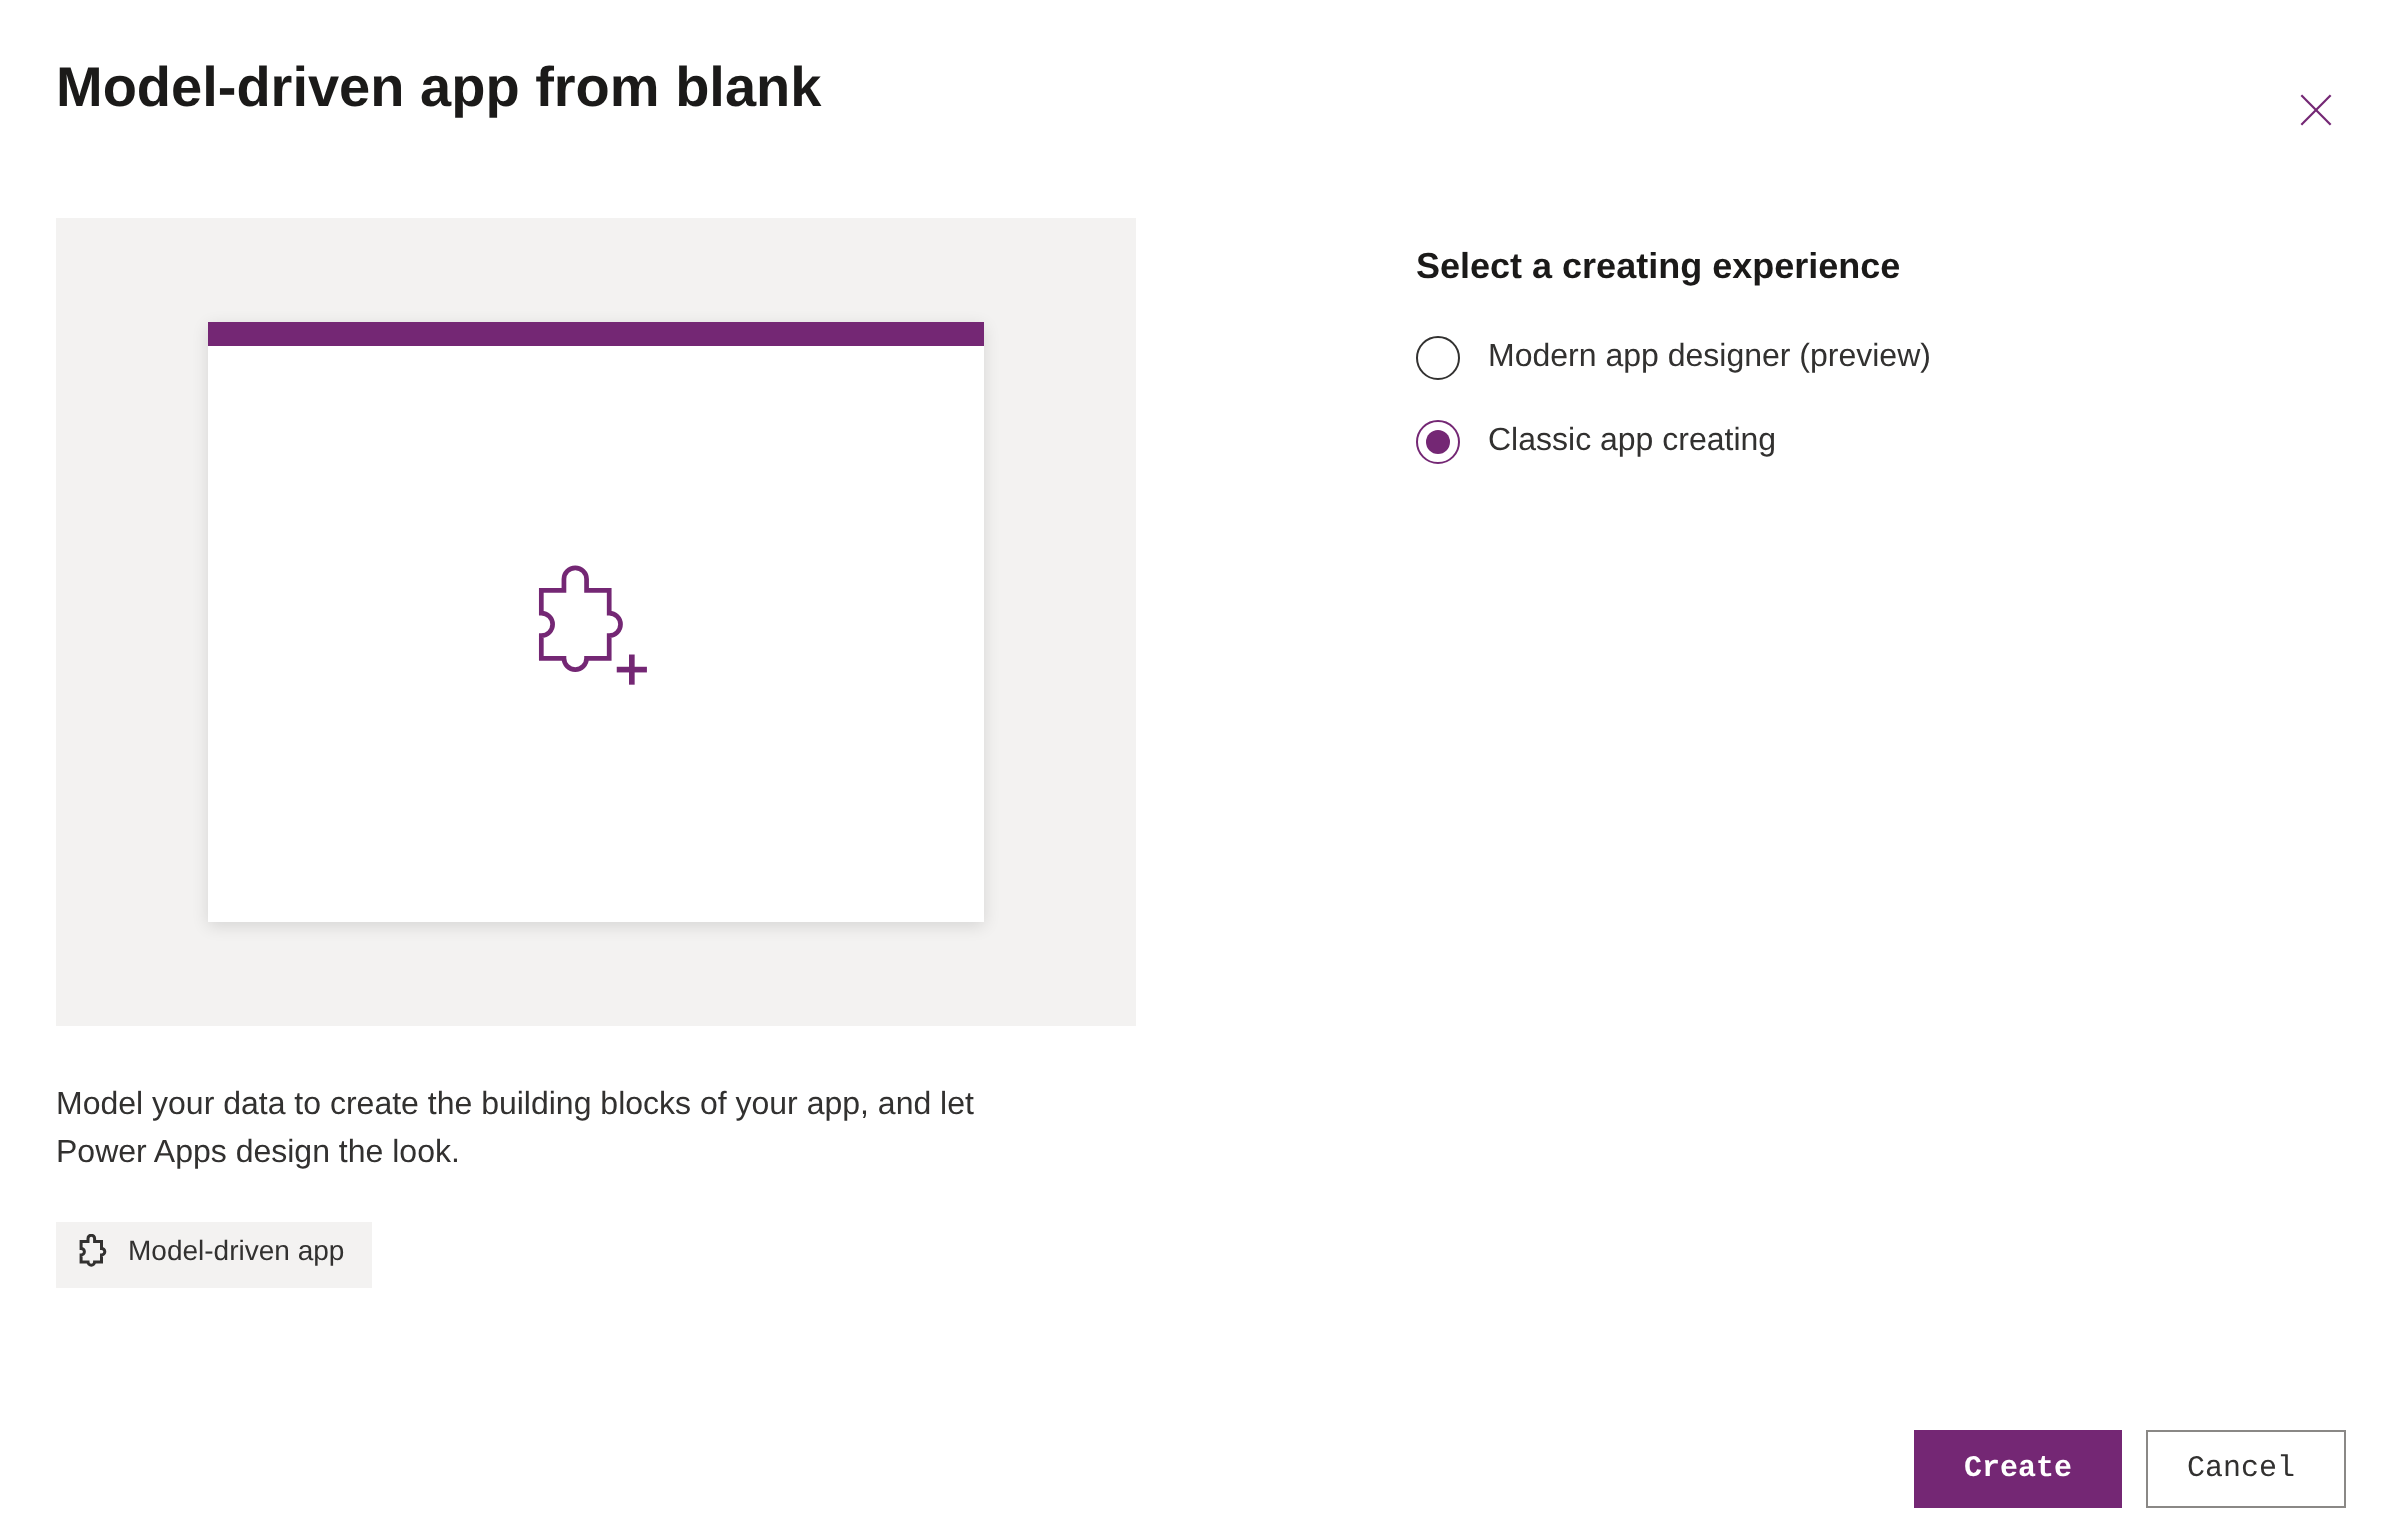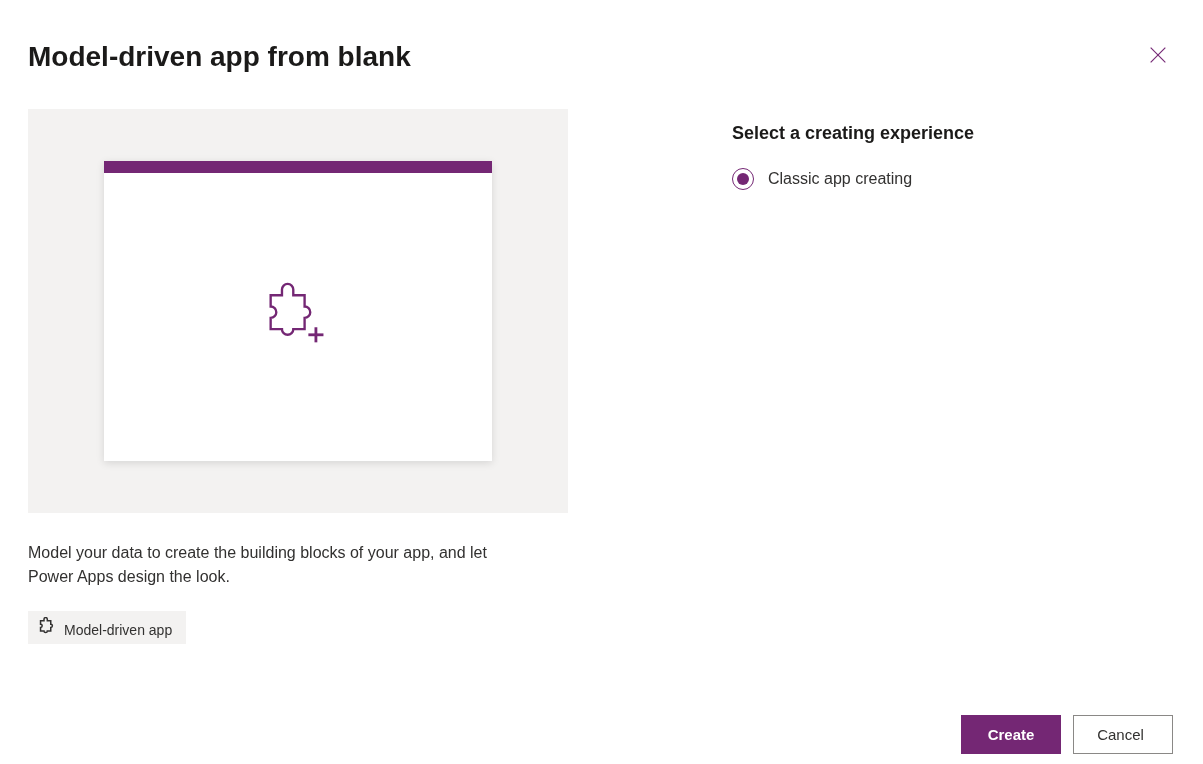--- a/index.html
+++ b/index.html
@@ -11,21 +11,21 @@
       font-family: "Segoe UI", -apple-system, BlinkMacSystemFont, sans-serif;
       background: #ffffff;
       width: 1203px;
       height: 764px;
       position: relative;
       color: #323130;
     }
     .header {
       display: flex;
       justify-content: space-between;
-      align-items: flex-end;
+      align-items: flex-start;
       padding: 28px 30px 0 28px;
     }
     .title {
       font-size: 28px;
       font-weight: 600;
       color: #1b1a19;
     }
     .close-btn {
       background: none;
       border: none;
@@ -83,39 +83,38 @@
     }
     .description {
       font-size: 16px;
       color: #323130;
       line-height: 1.5;
       margin-top: 28px;
       max-width: 480px;
     }
     .tag {
       display: inline-flex;
-      align-items: flex-end;
+      align-items: flex-start;
       gap: 8px;
       background: #f3f2f1;
       padding: 6px 14px 6px 10px;
       margin-top: 22px;
       font-size: 14px;
       color: #323130;
     }
     .tag svg {
       width: 18px;
       height: 18px;
       stroke: #323130;
       fill: none;
       stroke-width: 2;
     }
     .right-column {
       flex: 1;
       padding-top: 14px;
-      margin-left: 24px;
     }
     .section-title {
       font-size: 18px;
       font-weight: 600;
       color: #1b1a19;
       margin-bottom: 24px;
     }
     .radio-group {
       display: flex;
       flex-direction: column;
@@ -151,21 +150,21 @@
       color: #323130;
     }
     .footer {
       position: absolute;
       bottom: 10px;
       right: 30px;
       display: flex;
       gap: 12px;
     }
     .btn {
-      font-family: Liberation Sans, sans-serif;
+      font-family: Liberation Mono, monospace;
       font-size: 15px;
       padding: 10px 24px;
       border: 1px solid transparent;
       cursor: pointer;
       min-width: 100px;
       margin-top: 32px;
     }
     .btn-primary {
       background: #742774;
       color: #ffffff;
@@ -217,20 +216,24 @@
         </svg>
       </span>
       <span>Model-driven app</span>
     </div>
   </div>
 
   <div class="right-column">
     <h2 class="section-title">Select a creating experience</h2>
     <div class="radio-group">
       <div class="radio-option">
+        <span class="radio-circle"></span>
+        <span class="radio-label">Modern app designer (preview)</span>
+      </div>
+      <div class="radio-option">
         <span class="radio-circle selected">
           <span class="radio-dot"></span>
         </span>
         <span class="radio-label">Classic app creating</span>
       </div>
     </div>
   </div>
 </div>
 
 <div class="footer">

